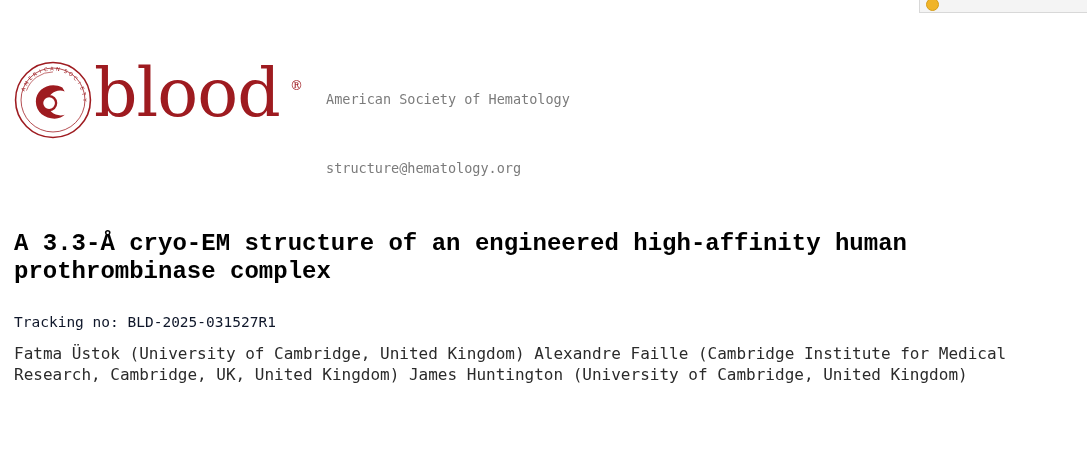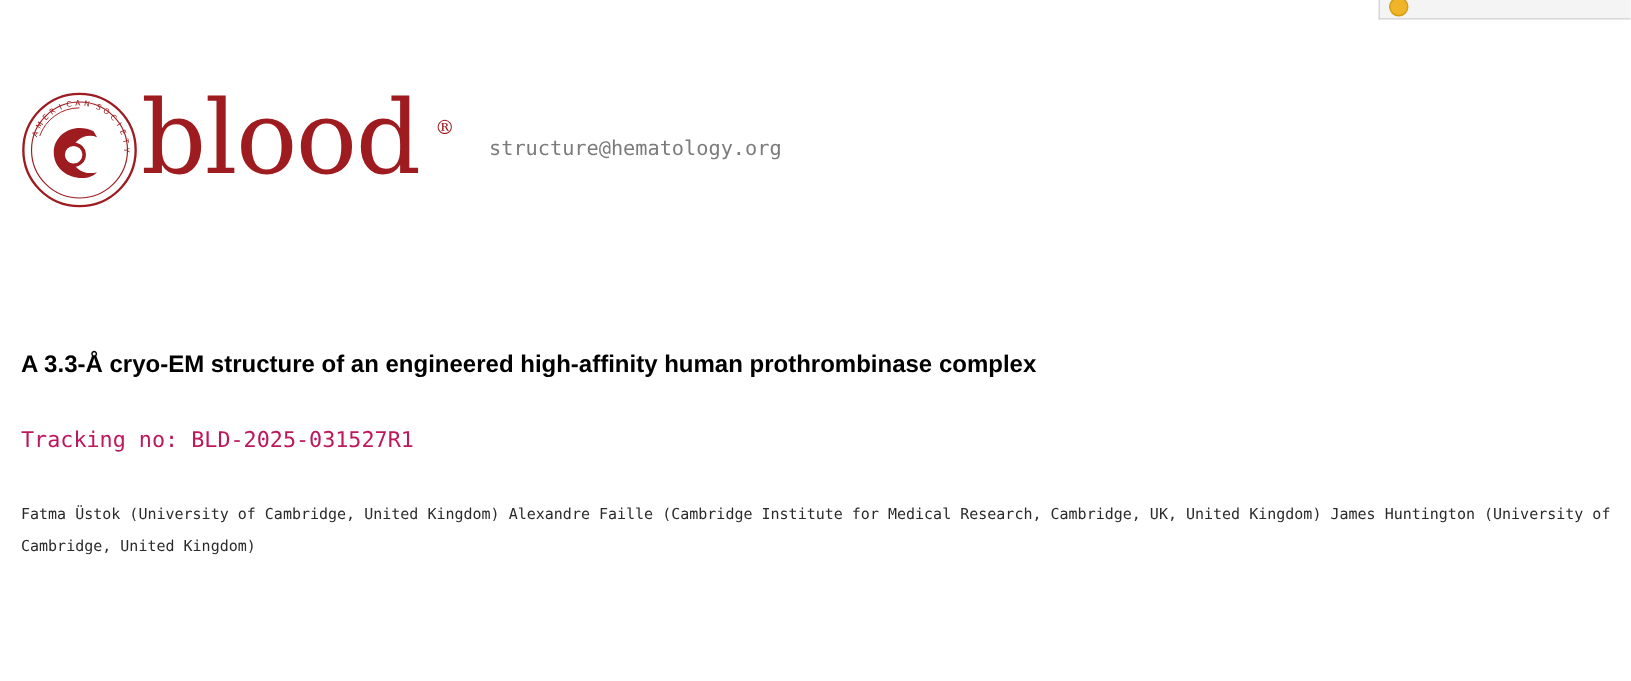--- a/index.html
+++ b/index.html
@@ -95,39 +95,39 @@
   .address .line { display: block; }
 
   
   .article {
     position: absolute;
     left: 14px;
     top: 230px;
     width: 1055px;
   }
   .title {
-    font-family: Liberation Sans, sans-serif;
-    font-size: 16px;
+    font-family: Liberation Mono, monospace;
+    font-size: 24px;
     font-weight: bold;
     line-height: 28px;
     color: #000000;
     margin: 0;
     letter-spacing: 0px;
   }
   .tracking {
     margin-top: 26px;
     font-family: "DejaVu Sans Mono", monospace;
     font-size: 14.5px;
     line-height: 20px;
-    color: #be185d;
+    color: #0f172a;
   }
   .authors {
-    margin-top: 29px;
+    margin-top: 11px;
     font-family: "DejaVu Sans Mono", monospace;
-    font-size: 10px;
+    font-size: 16px;
     line-height: 21px;
     color: #2b2b2b;
     width: 1060px;
   }
 </style>
 </head>
 <body>
 
 <div class="top-widget">
   <span class="dot"></span>
@@ -159,20 +159,21 @@
         <text transform="rotate(90 50 50)" x="50" y="12" text-anchor="middle">Y</text>
       </g>
       <path d="M62 34 c-16 -8 -34 2 -34 18 c0 14 12 22 24 22 c6 0 10 -2 13 -5 c-10 3 -22 -3 -22 -15 c0 -12 12 -19 22 -15 z" fill="#9e1b20"></path>
       <circle cx="45" cy="54" r="9" fill="#ffffff" stroke="#9e1b20" stroke-width="3"></circle>
     </svg>
     <div class="blood-word">blood</div>
     <div class="reg-mark">®</div>
   </div>
 
   <div class="address">
+    <span class="line">American Society of Hematology</span>
     <span class="line">structure@hematology.org</span>
   </div>
 </div>
 
 <div class="article">
   <h1 class="title">A 3.3-Å cryo-EM structure of an engineered high-affinity human prothrombinase complex</h1>
   <div class="tracking">Tracking no: BLD-2025-031527R1</div>
   <div class="authors">Fatma Üstok (University of Cambridge, United Kingdom) Alexandre Faille (Cambridge Institute for Medical Research, Cambridge, UK, United Kingdom) James Huntington (University of Cambridge, United Kingdom)</div>
 </div>
 

